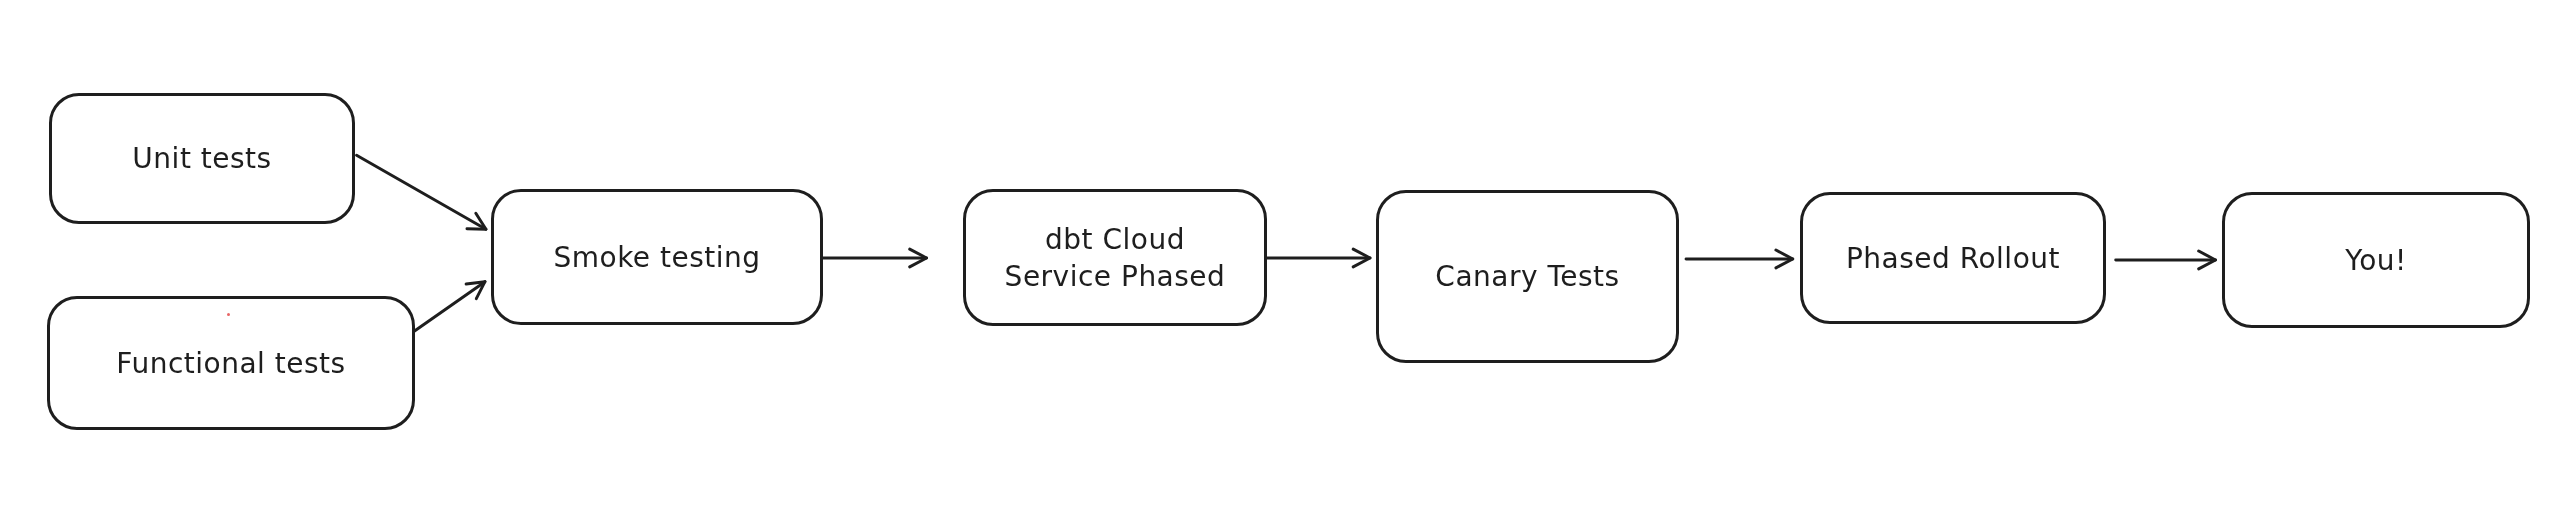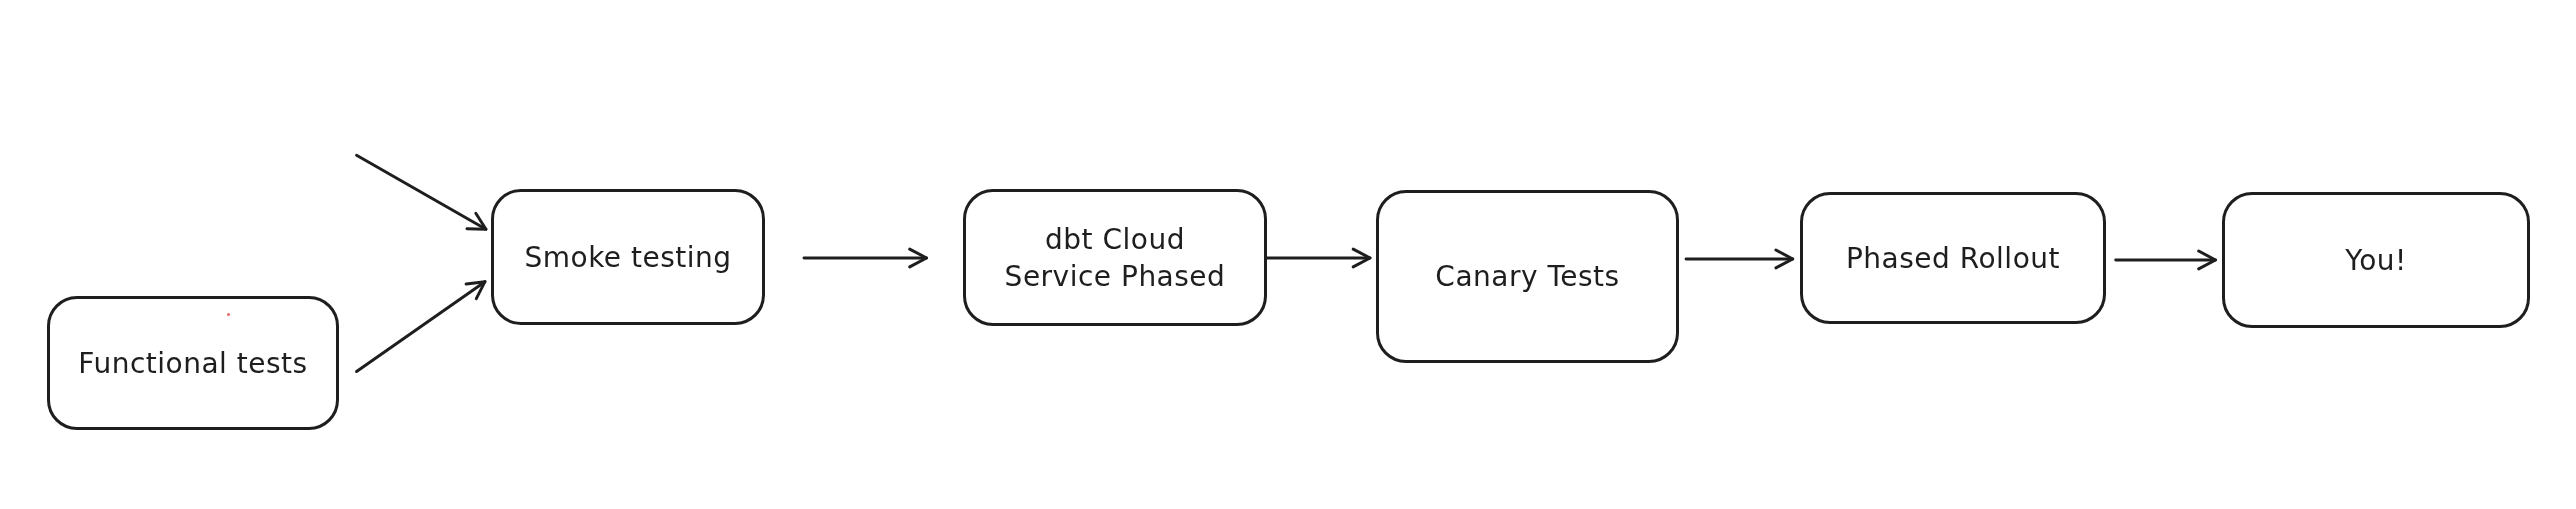--- a/index.html
+++ b/index.html
@@ -82,28 +82,31 @@
       <line class="arrow-shaft" x1="1256" y1="261" x2="1387" y2="261" marker-end="url(#arrowV)"></line>
     </g>
     <g>
       <line class="arrow-shaft" x1="1707" y1="262" x2="1815" y2="262" marker-end="url(#arrowV)"></line>
     </g>
     <g>
       <line class="arrow-shaft" x1="2142" y1="263" x2="2243" y2="263" marker-end="url(#arrowV)"></line>
     </g>
   </svg>
 
+  <div class="node" style="left:49px; top:93px; width:306px; height:131px;">
+    <span class="node-label">Unit tests</span>
+  </div>
 
-  <div class="node" style="left:47px; top:296px; width:292px; height:134px;">
+  <div class="node" style="left:47px; top:296px; width:368px; height:134px;">
     <span class="node-label">Functional tests</span>
   </div>
 
   <div class="stray-dot" style="left:227px; top:313px; background:#e03131;"></div>
 
-  <div class="node" style="left:491px; top:189px; width:274px; height:136px;">
+  <div class="node" style="left:491px; top:189px; width:332px; height:136px;">
     <span class="node-label">Smoke testing</span>
   </div>
 
   <div class="node" style="left:963px; top:189px; width:304px; height:137px;">
     <span class="node-label">
       <span class="line">dbt Cloud</span>
       <span class="line">Service Phased</span>
     </span>
   </div>
 

